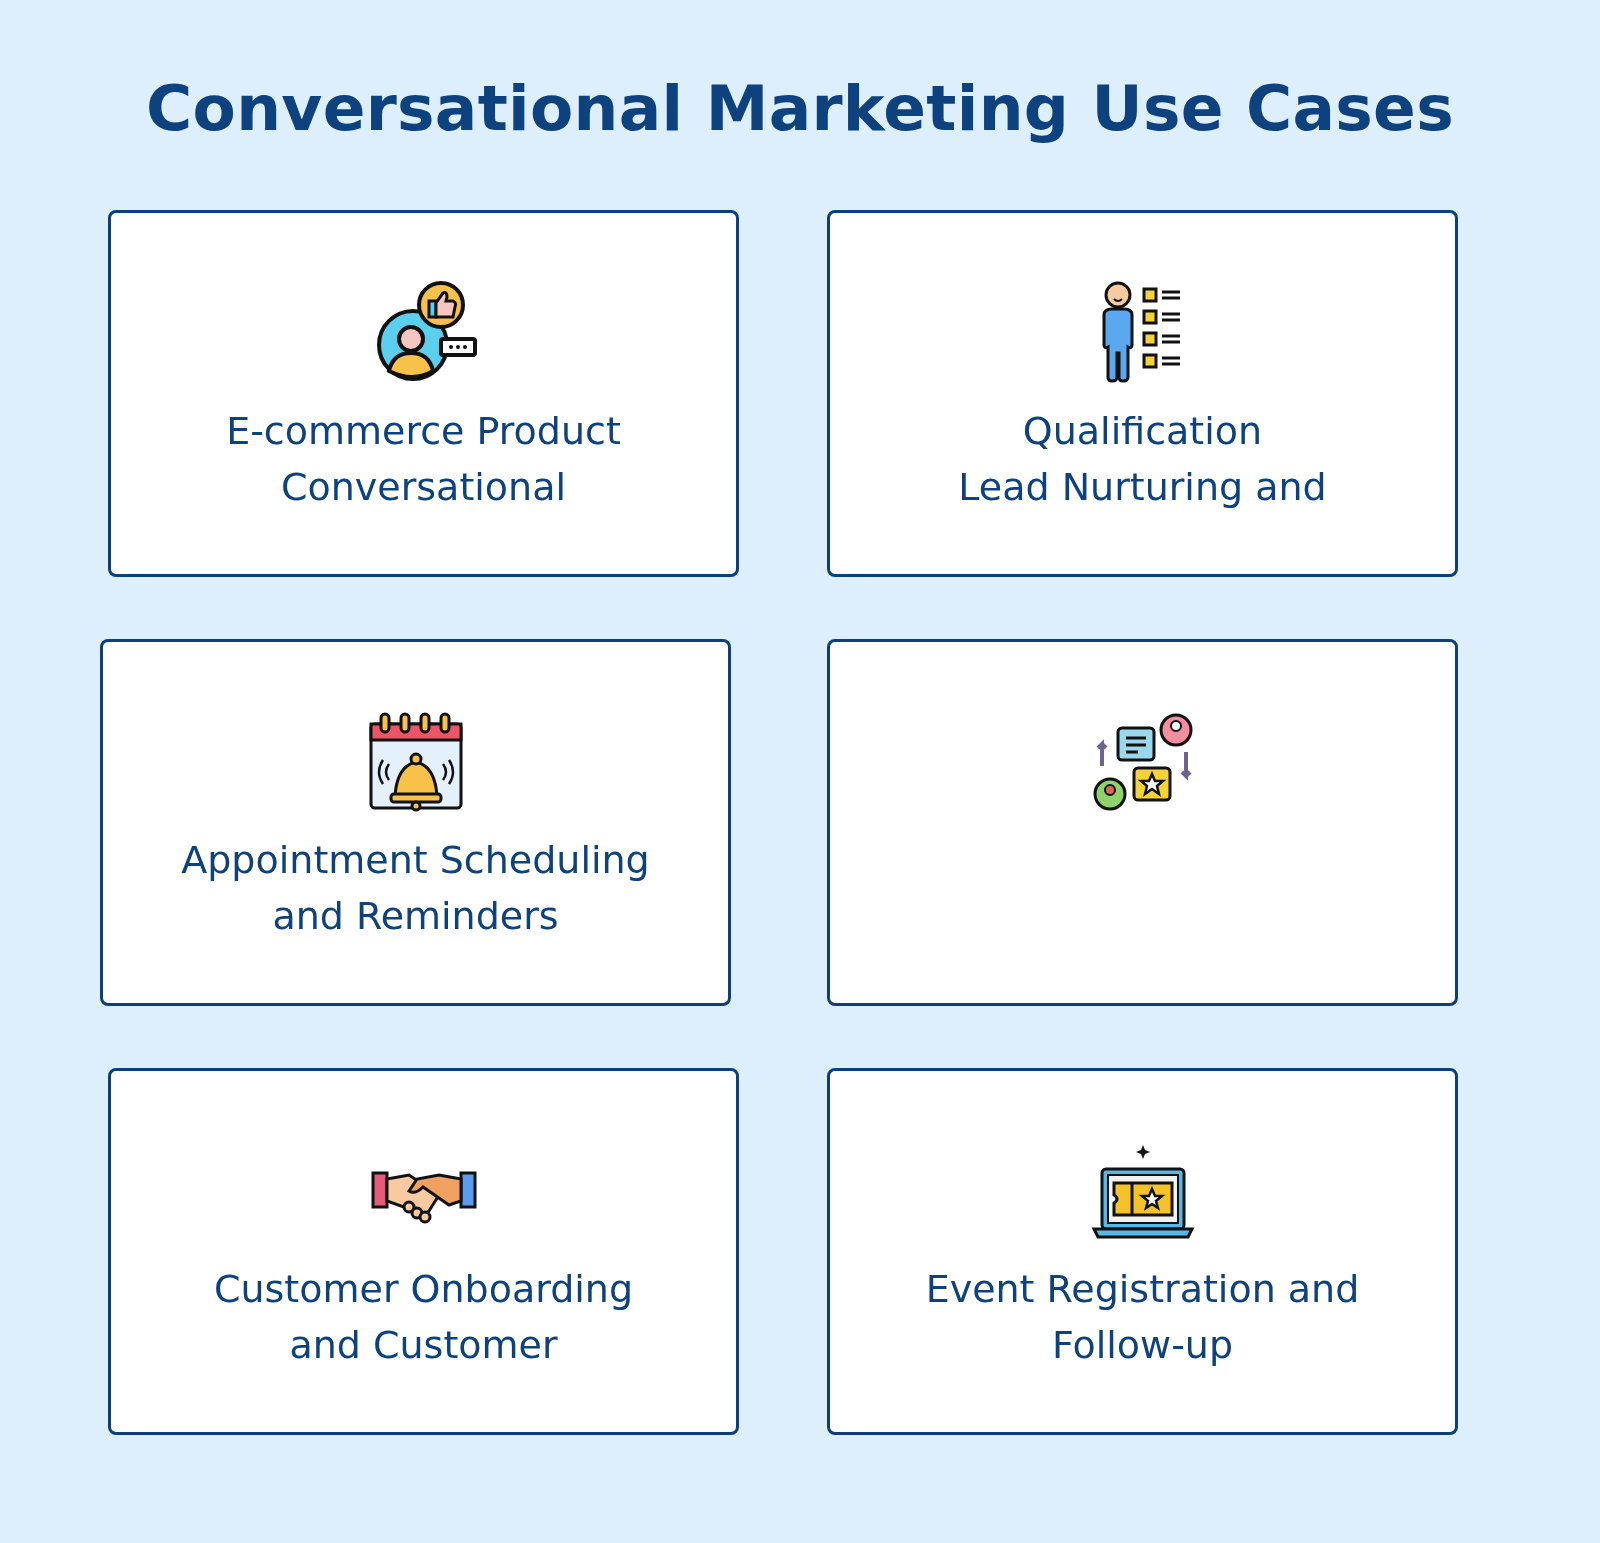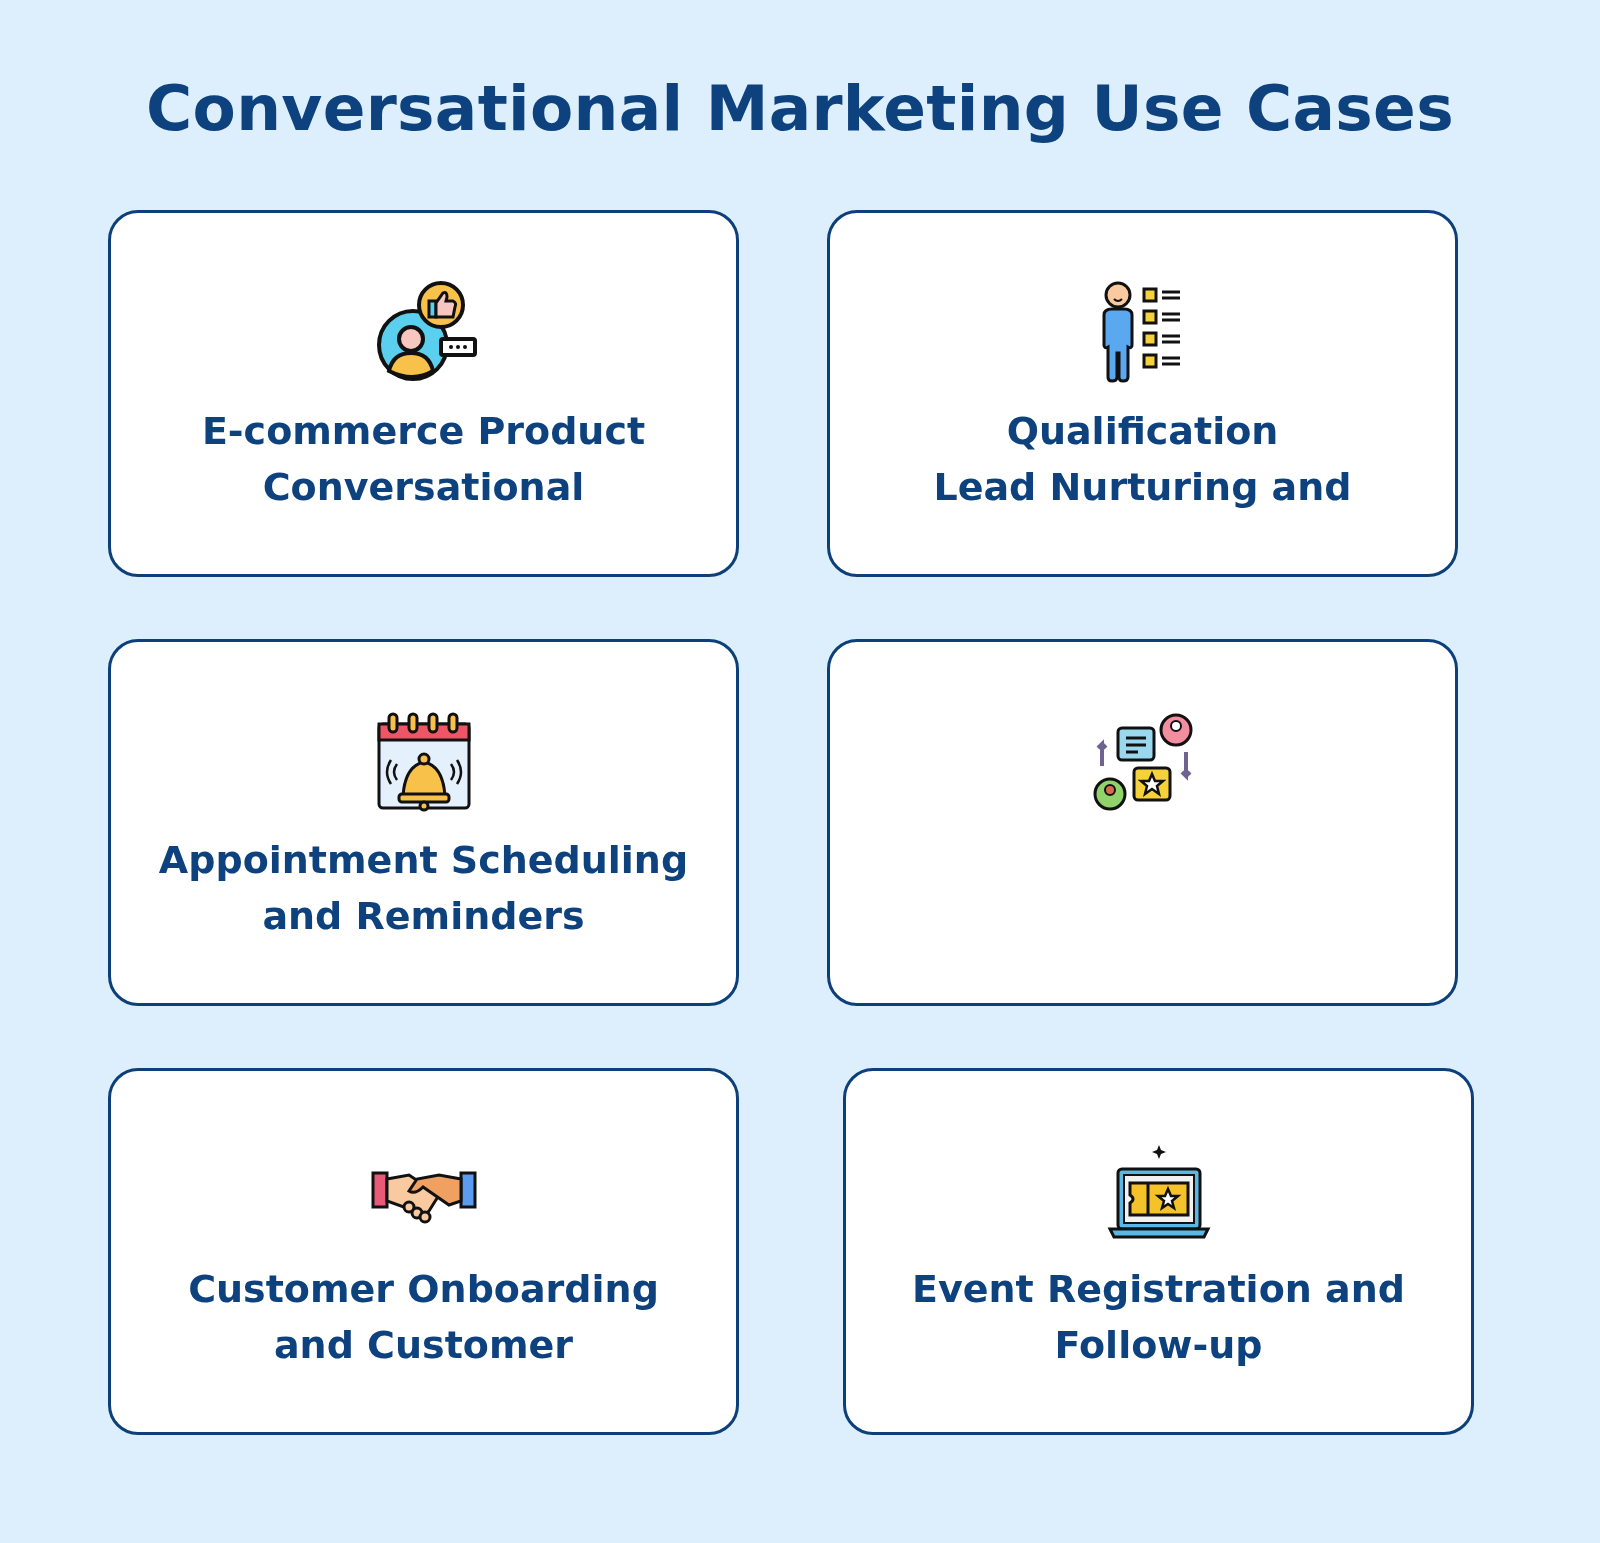--- a/index.html
+++ b/index.html
@@ -9,23 +9,22 @@
     font-family: "DejaVu Sans", "Liberation Sans", sans-serif;
     position: relative; overflow: hidden;
   }
   .title {
     position: absolute; left: 0; right: 0; top: 72px;
     text-align: center; color: #0d427e;
     font-size: 63px; font-weight: bold; letter-spacing: 0.3px;
   }
   .card {
     position: absolute; width: 631px; height: 367px;
-    background: #ffffff; border: 3px solid #0d3f7a; border-radius: 30px;
+    background: #ffffff; border: 3px solid #0d3f7a; border-radius: 8px;
     box-sizing: border-box;
-    font-weight: bold;
   }
   .card .icon {
     position: absolute; left: 50%; transform: translateX(-50%);
     top: 64px; width: 110px; height: 110px;
   }
   .card .label {
     position: absolute; left: 20px; right: 20px; top: 190px;
     text-align: center; color: #0d427e; font-size: 38px; line-height: 56px;
   }
 </style>
@@ -72,21 +71,21 @@
       <line x1="74" y1="81" x2="92" y2="81"></line>
         <line x1="74" y1="87" x2="92" y2="87"></line>
     </g>
   </svg>
   <div class="label">
     <div>Qualification</div>
     <div>Lead Nurturing and</div>
   </div>
 </div>
 
-<div class="card" style="left:108px; top:639px;">
+<div class="card" style="left:100px; top:639px;">
   <svg class="icon" viewBox="0 0 110 110">
     <rect x="10" y="18" width="90" height="84" rx="4" fill="#e4f1fc" stroke="#111" stroke-width="3"></rect>
     <rect x="10" y="18" width="90" height="16" fill="#ee5566" stroke="#111" stroke-width="3"></rect>
     <g fill="#f8c14a" stroke="#111" stroke-width="3">
       <rect x="20" y="8" width="8" height="18" rx="4"></rect>
         <rect x="40" y="8" width="8" height="18" rx="4"></rect>
       <rect x="60" y="8" width="8" height="18" rx="4"></rect>
         <rect x="80" y="8" width="8" height="18" rx="4"></rect>
     </g>
     <path d="M34 90 Q36 60 55 56 Q74 60 76 90Z" fill="#f8c14a" stroke="#111" stroke-width="3"></path>
@@ -136,21 +135,21 @@
         <circle cx="48" cy="78" r="5"></circle>
         <circle cx="56" cy="82" r="5"></circle>
     </g>
   </svg>
   <div class="label">
     <div>Customer Onboarding</div>
     <div>and Customer</div>
   </div>
 </div>
 
-<div class="card" style="left:827px; top:1068px;margin-left:16px;">
+<div class="card" style="left:827px; top:1068px;">
   <svg class="icon" viewBox="0 0 110 110">
     <path d="M55 10 L57 15 L62 17 L57 19 L55 24 L53 19 L48 17 L53 15Z" fill="#111"></path>
     <rect x="14" y="34" width="82" height="60" rx="4" fill="#5ab8e8" stroke="#111" stroke-width="3"></rect>
     <rect x="20" y="40" width="70" height="48" fill="#f2f2f2" stroke="#111" stroke-width="2"></rect>
     <path d="M26 48 L84 48 L84 80 L26 80 L26 68 Q32 64 26 60Z" fill="#f5c22a" stroke="#111" stroke-width="3"></path>
     <line x1="44" y1="48" x2="44" y2="80" stroke="#111" stroke-width="3"></line>
     <path d="M64 54 L67 61 L74 61 L68 66 L70 73 L64 69 L58 73 L60 66 L54 61 L61 61Z" fill="#fff" stroke="#111" stroke-width="2.5"></path>
     <path d="M6 94 L104 94 L100 102 L10 102Z" fill="#5ab8e8" stroke="#111" stroke-width="3"></path>
   </svg>
   <div class="label">

